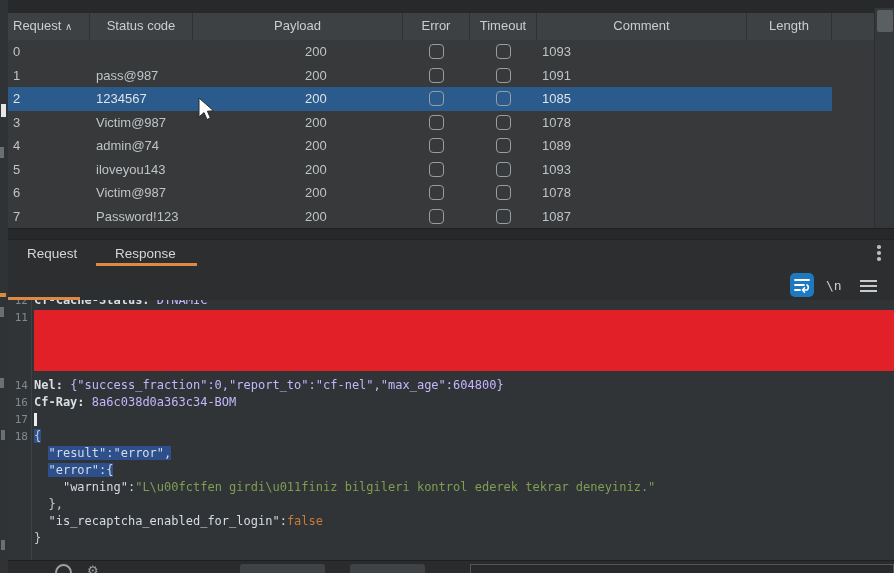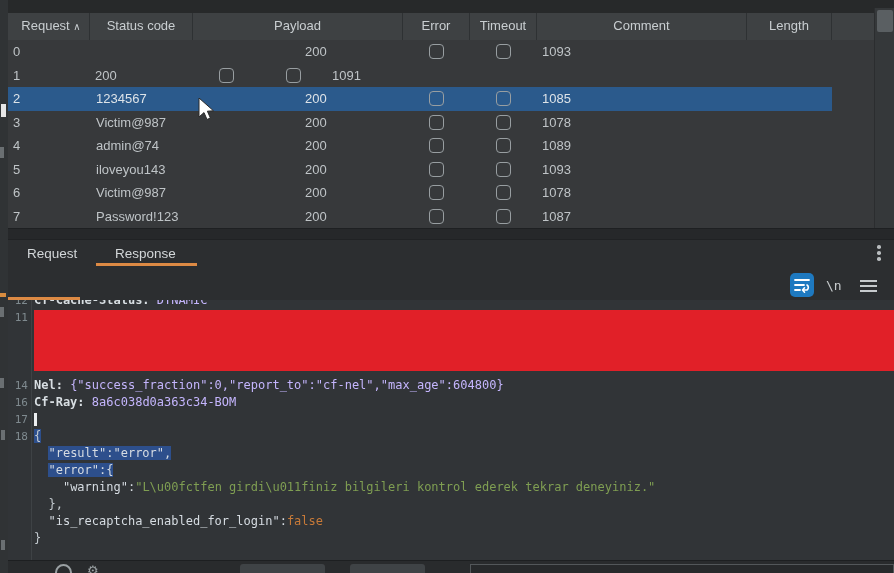--- a/index.html
+++ b/index.html
@@ -84,21 +84,21 @@
   <span class="frag" style="left:0;top:147px;width:4px;height:11px;background:#6a6f72;"></span>
   <span class="frag" style="left:0;top:293px;width:6px;height:4px;background:#d98c3f;"></span>
   <span class="frag" style="left:0;top:307px;width:4px;height:10px;background:#6a6f72;"></span>
   <span class="frag" style="left:0;top:378px;width:4px;height:10px;background:#6a6f72;"></span>
   <span class="frag" style="left:1px;top:430px;width:4px;height:10px;background:#6a6f72;"></span>
   <span class="frag" style="left:1px;top:540px;width:4px;height:10px;background:#6a6f72;"></span>
 </div>
 
 <div id="top-strip"></div>
 <div id="tbl-header">
-  <div class="hcell first" style="width:82px;text-align:center;">
+  <div class="hcell first" style="width:82px;">
     <span>Request</span>
     <span style="font-size:10px;">∧</span>
   </div>
   <div class="hcell" style="width:103px;">Status code</div>
   <div class="hcell" style="width:210px;">Payload</div>
   <div class="hcell" style="width:67px;">Error</div>
   <div class="hcell" style="width:67px;">Timeout</div>
   <div class="hcell" style="width:210px;">Comment</div>
   <div class="hcell" style="width:85px;">Length</div>
   <div class="hcell" style="width:42px;border-right:none;"></div>
@@ -112,20 +112,21 @@
         <div class="cb"></div>
       </div>
       <div class="c-time">
         <div class="cb"></div>
       </div>
       <div class="c-len">1093</div>
       <div class="c-com"></div>
     </div>
     <div class="trow">
       <div class="c-req">1</div>
+      <div class="c-pay">pass@987</div>
       <div class="c-status">200</div>
       <div class="c-err">
         <div class="cb"></div>
       </div>
       <div class="c-time">
         <div class="cb"></div>
       </div>
       <div class="c-len">1091</div>
       <div class="c-com"></div>
     </div>

